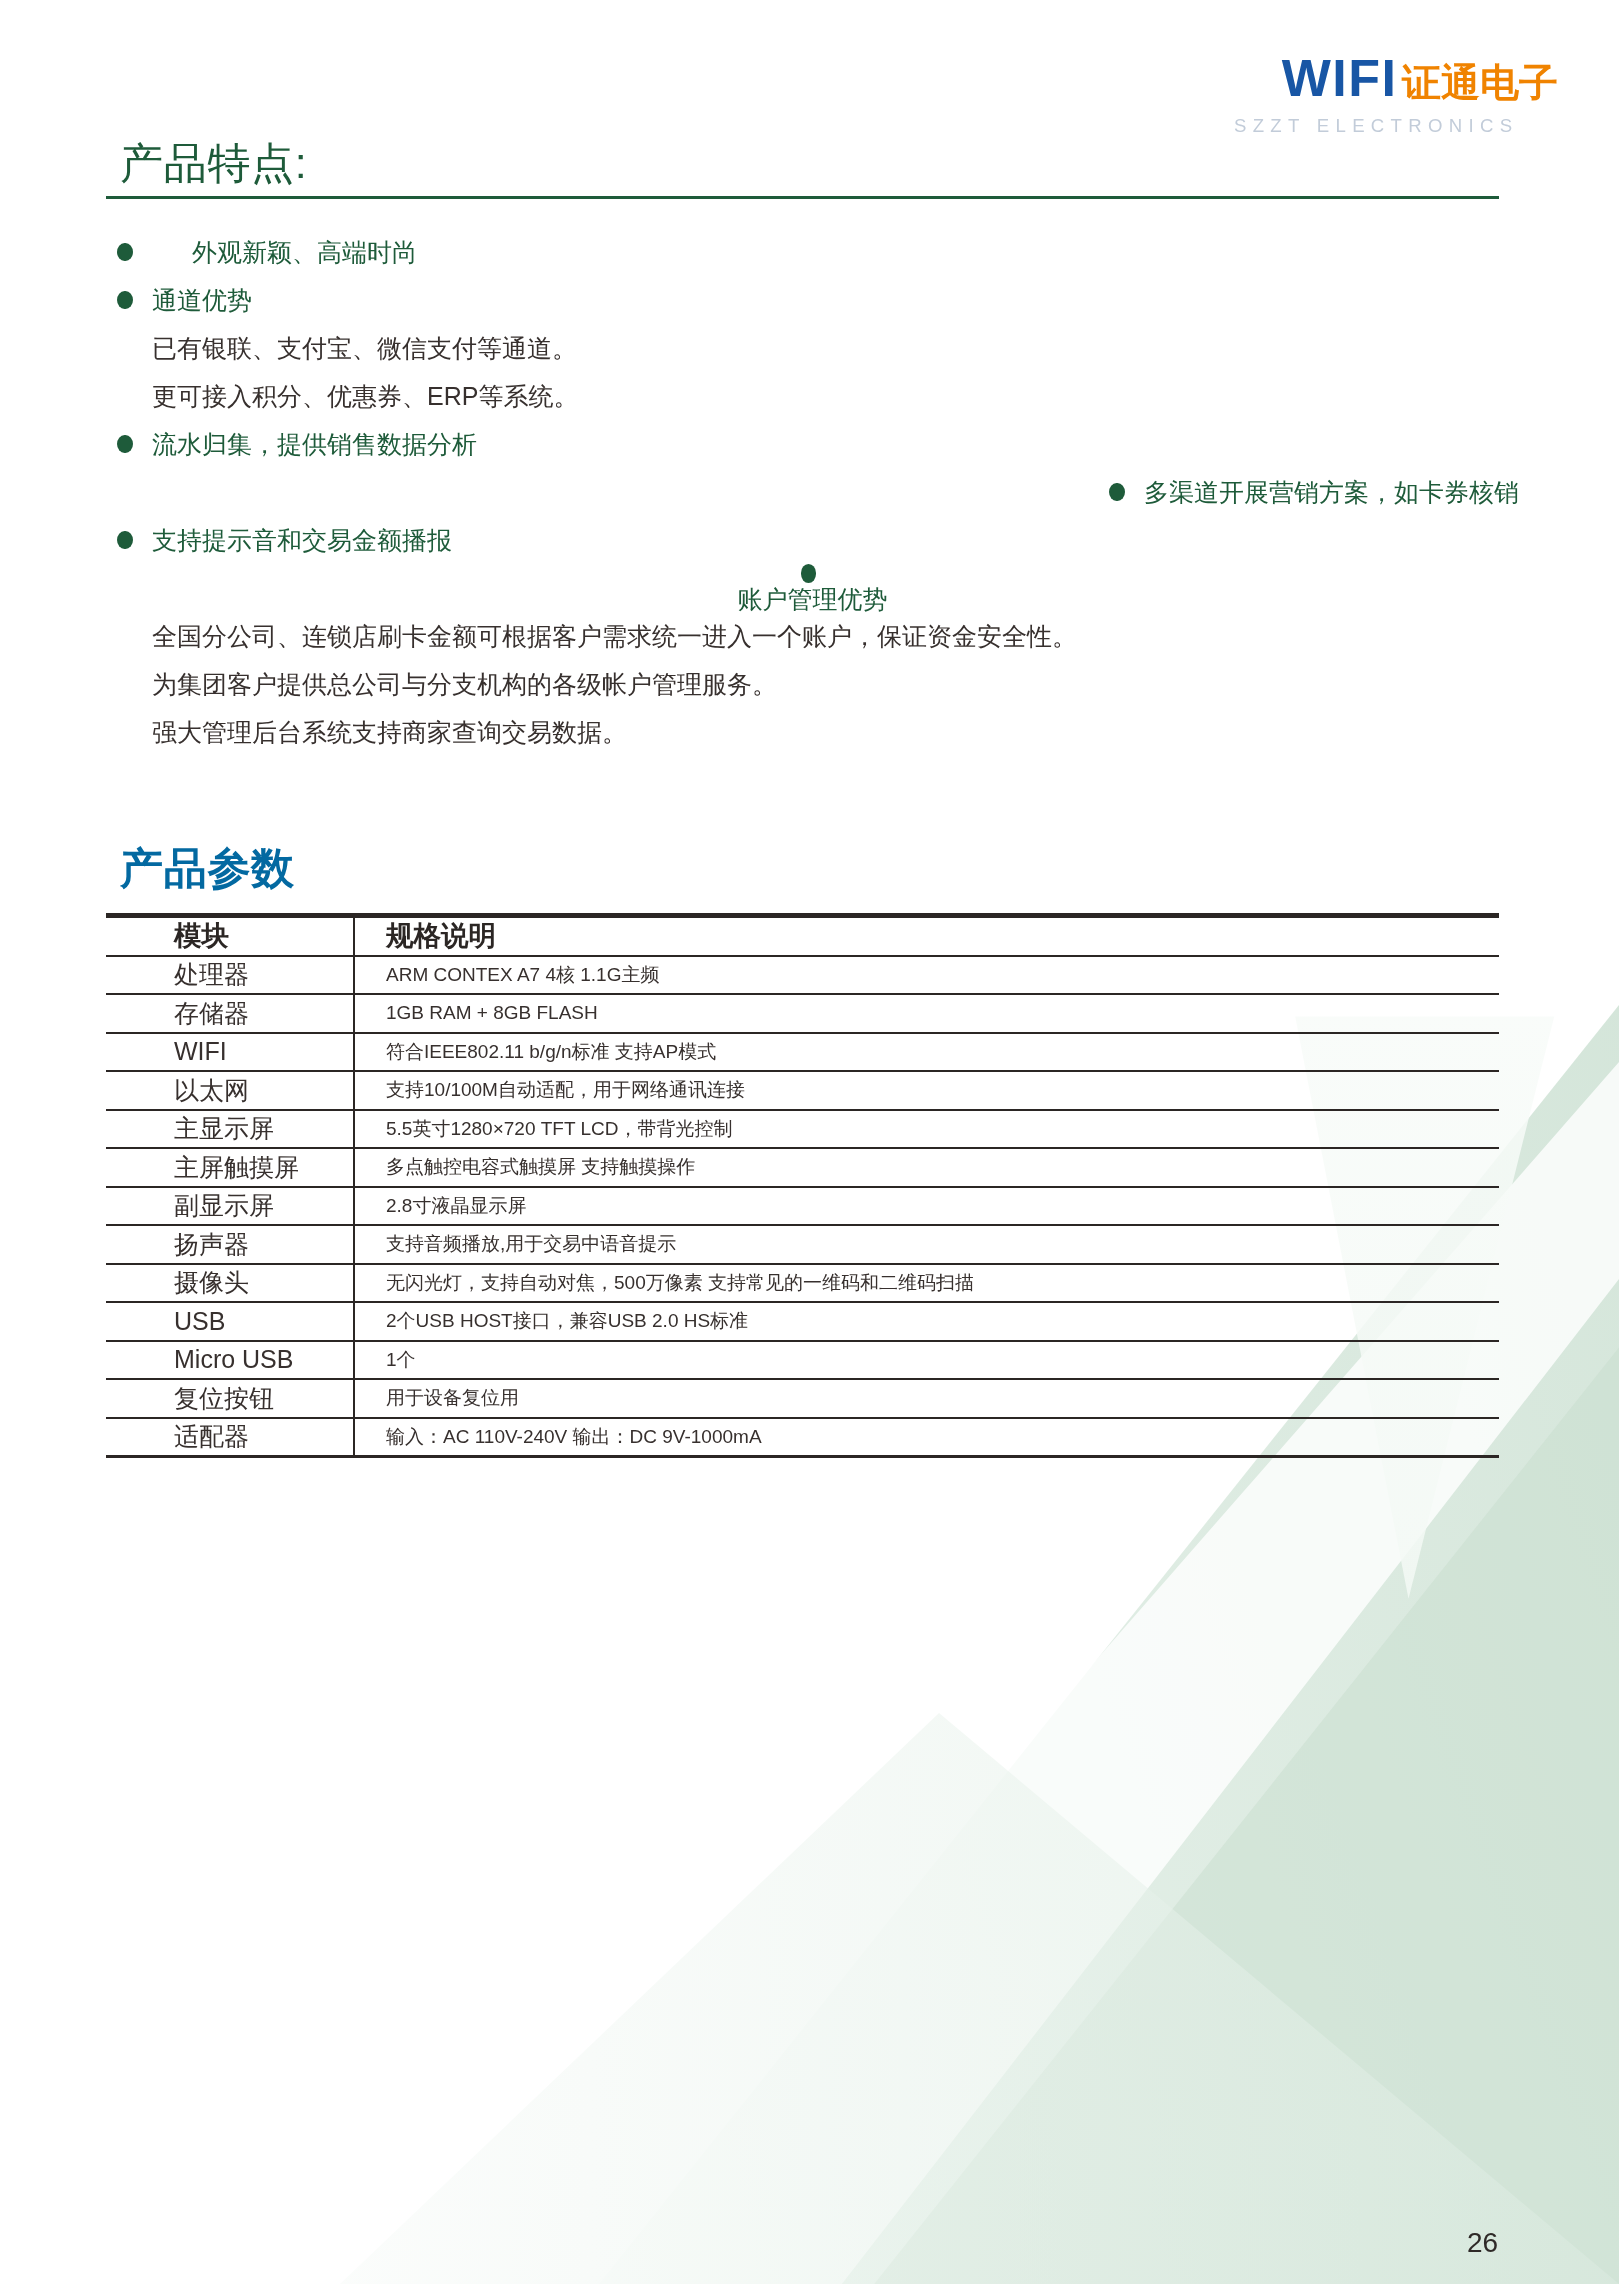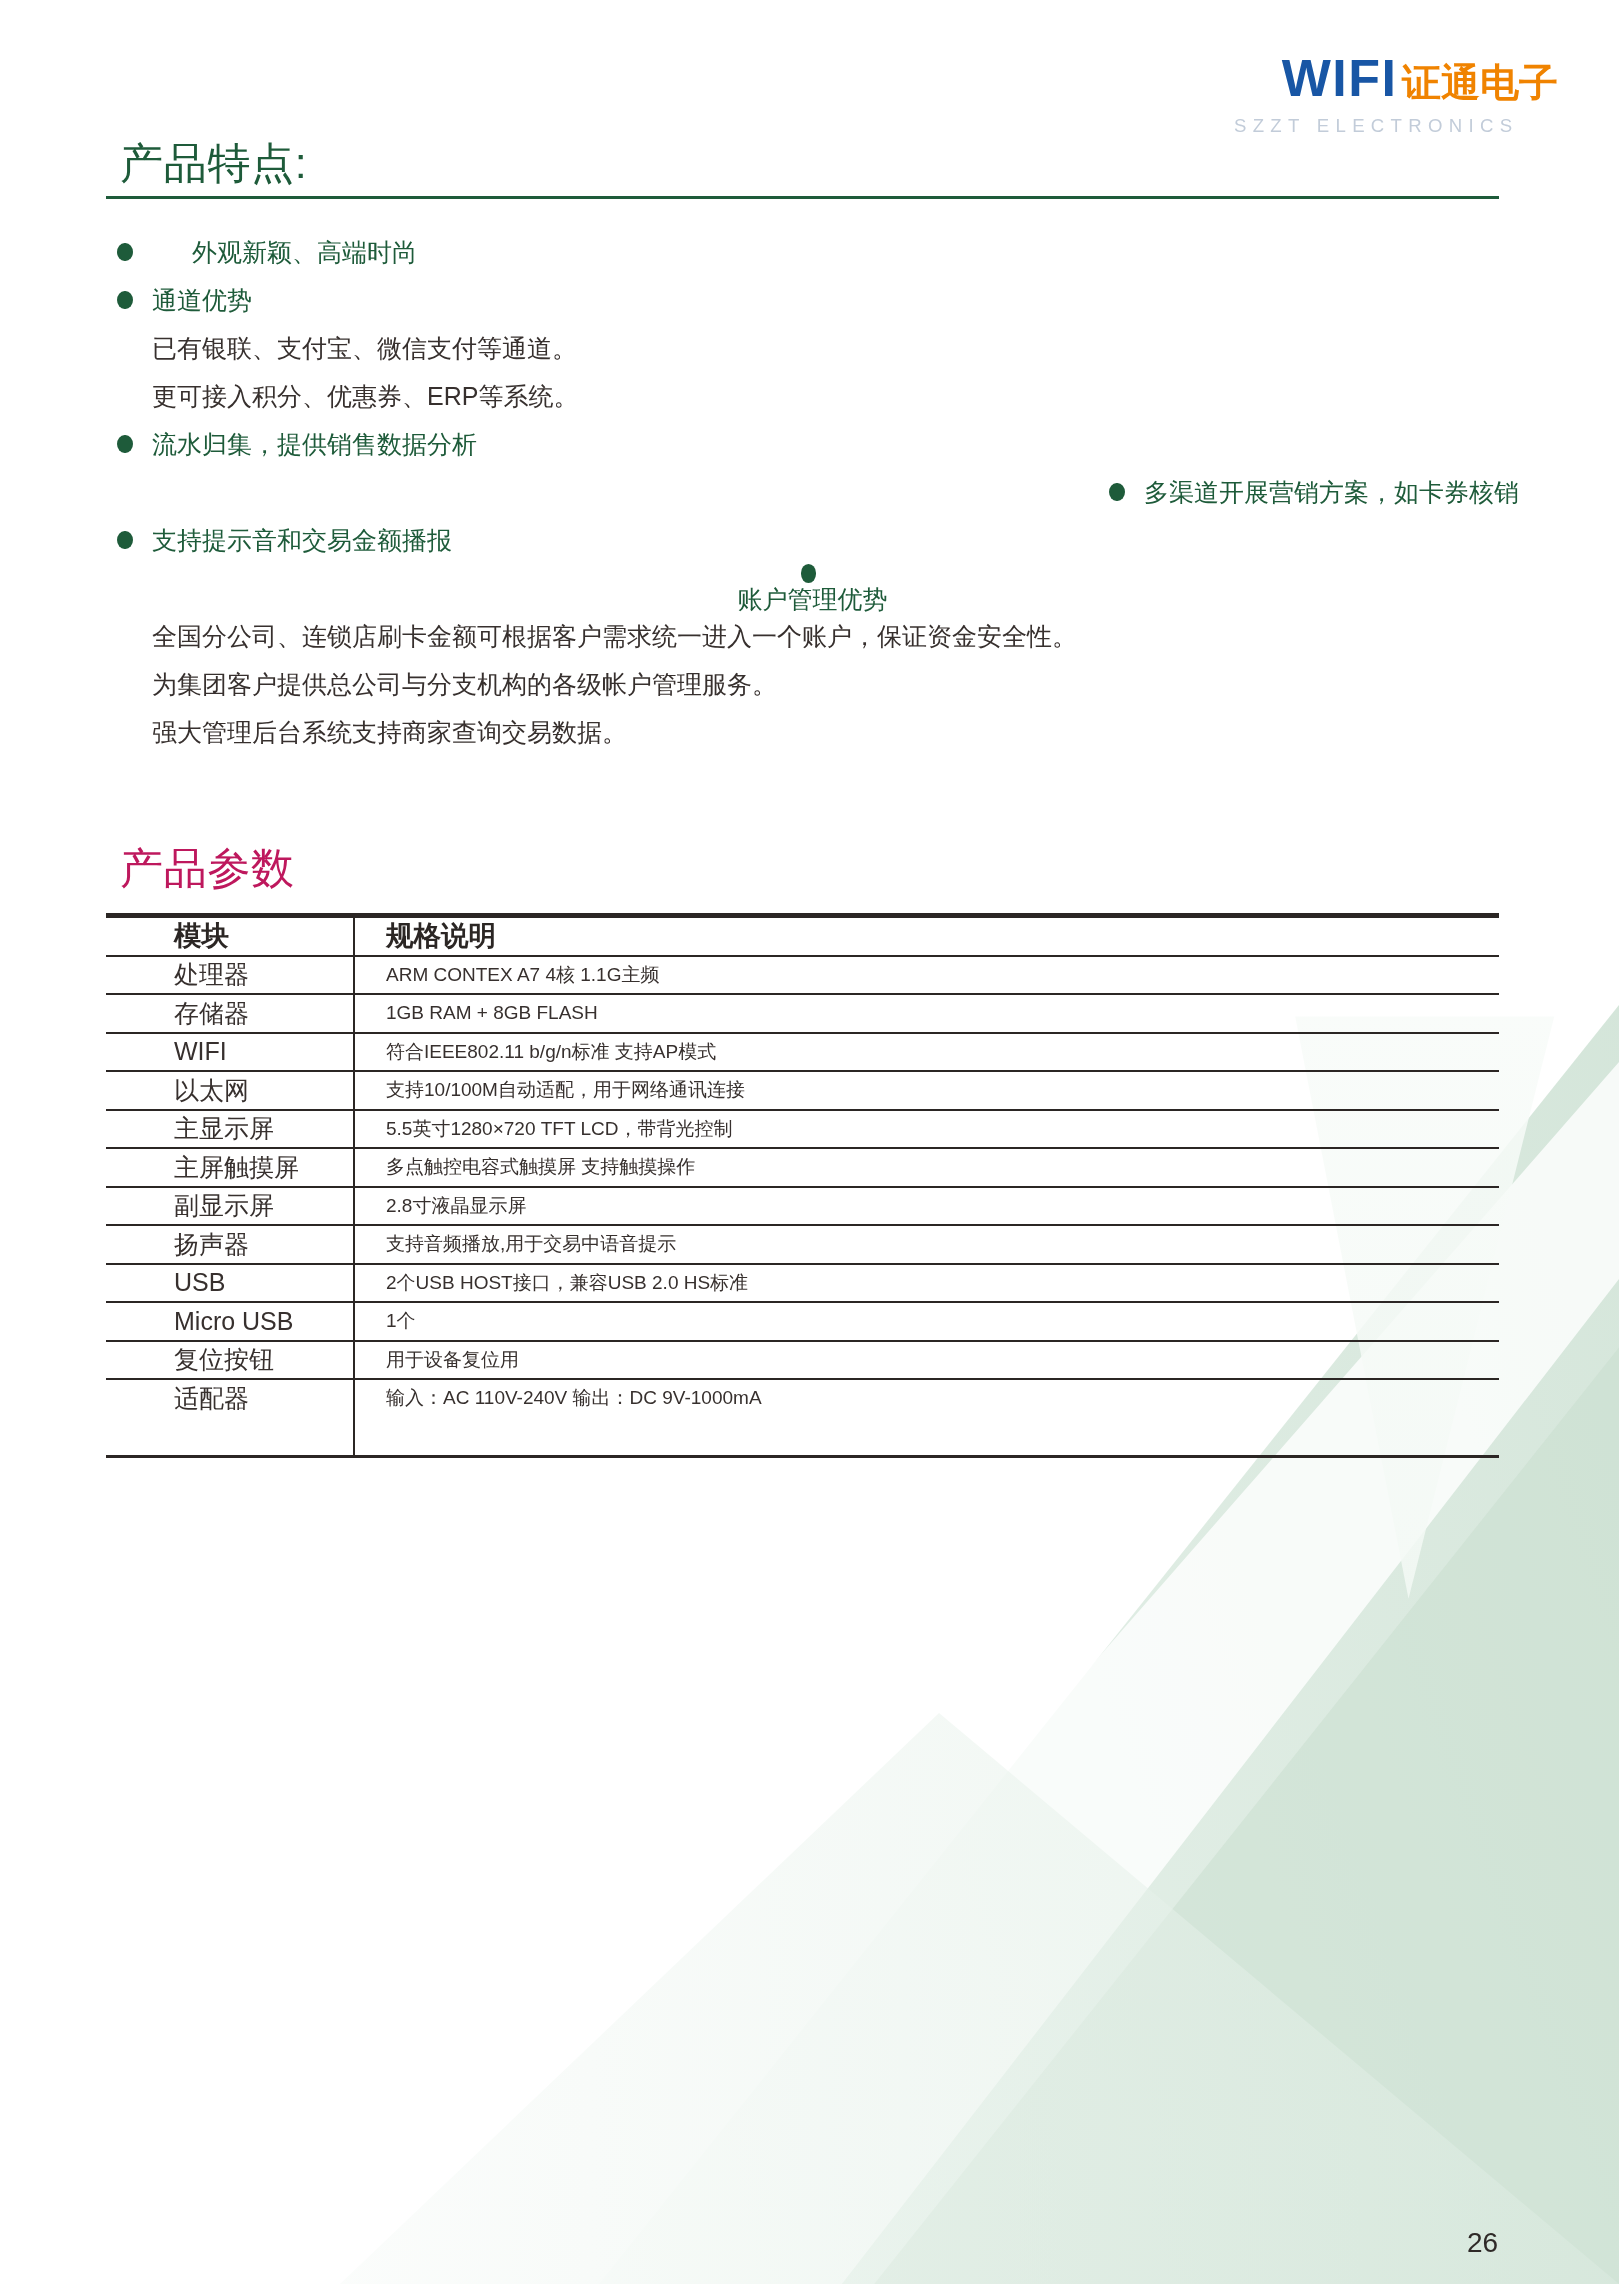--- a/index.html
+++ b/index.html
@@ -115,21 +115,21 @@
         <span>全国分公司、连锁店刷卡金额可根据客户需求统一进入一个账户，保证资金安全性。</span>
       </div>
       <div class="feature-line sub">
         <span>为集团客户提供总公司与分支机构的各级帐户管理服务。</span>
       </div>
       <div class="feature-line sub">
         <span>强大管理后台系统支持商家查询交易数据。</span>
       </div>
     </div>
 
-  <div class="h-green" style="top: 840px; color: #be185d;">产品参数</div>
+  <div class="h-green" style="top: 840px; color: #0369a1; font-weight: bold;">产品参数</div>
   <div class="ptable" id="param-table">
     <div class="vline"></div>
   <div class="trow head">
         <div class="cell-mod">模块</div>
         <div class="cell-spec">规格说明</div>
       </div>
       <div class="trow">
         <div class="cell-mod">处理器</div>
         <div class="cell-spec">ARM CONTEX A7 4核 1.1G主频</div>
       </div>
@@ -155,20 +155,24 @@
       </div>
       <div class="trow">
         <div class="cell-mod">副显示屏</div>
         <div class="cell-spec">2.8寸液晶显示屏</div>
       </div>
       <div class="trow">
         <div class="cell-mod">扬声器</div>
         <div class="cell-spec">支持音频播放,用于交易中语音提示</div>
       </div>
       <div class="trow">
+        <div class="cell-mod">摄像头</div>
+        <div class="cell-spec">无闪光灯，支持自动对焦，500万像素 支持常见的一维码和二维码扫描</div>
+      </div>
+      <div class="trow">
         <div class="cell-mod">USB</div>
         <div class="cell-spec">2个USB HOST接口，兼容USB 2.0 HS标准</div>
       </div>
       <div class="trow">
         <div class="cell-mod">Micro USB</div>
         <div class="cell-spec">1个</div>
       </div>
       <div class="trow">
         <div class="cell-mod">复位按钮</div>
         <div class="cell-spec">用于设备复位用</div>

